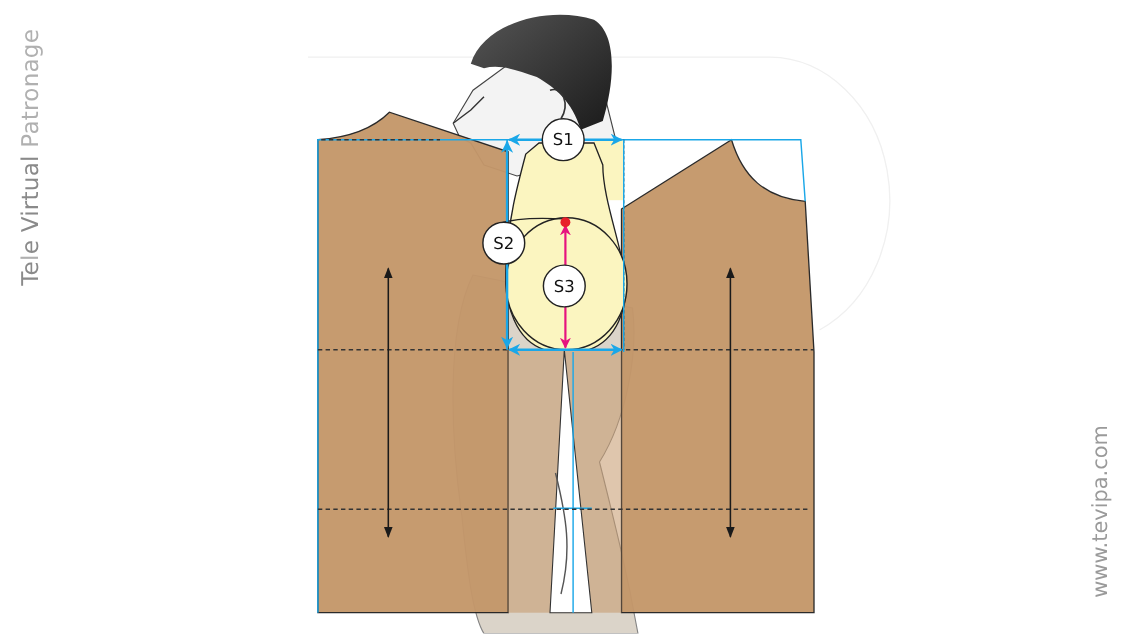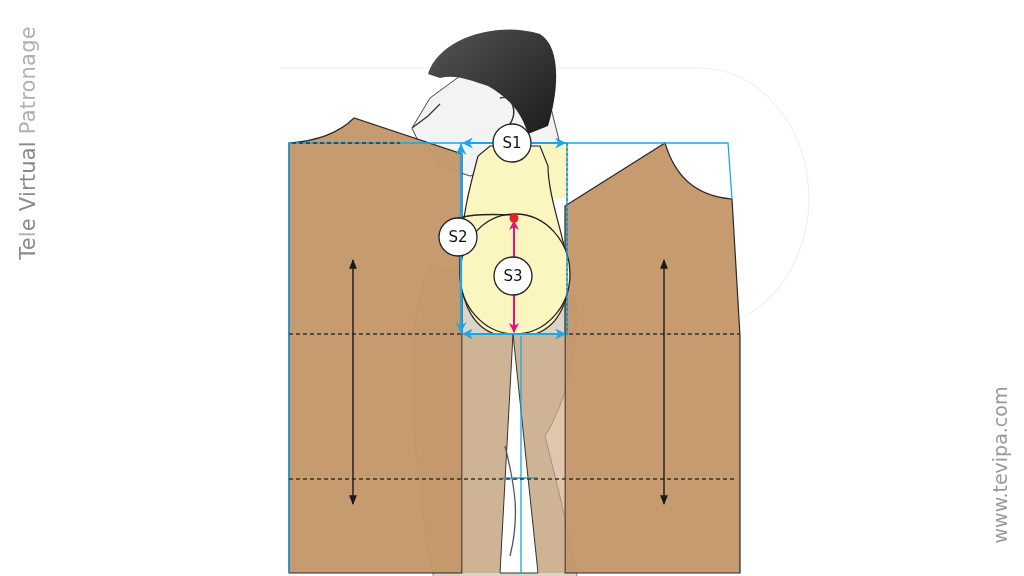--- a/index.html
+++ b/index.html
@@ -1,17 +1,17 @@
 <!DOCTYPE html>
 <html><head>
 <meta charset="utf-8">
 <style>
   html, body { margin: 0; padding: 0; background: #ffffff; }
   body { width: 1024px; height: 576px; position: relative; overflow: hidden; font-family: "DejaVu Sans", sans-serif; }
-  #stage { position: absolute; left: 0; top: 16px; width: 1024px; height: 460px; }
+  #stage { position: absolute; left: 0; top: 0; width: 1024px; height: 460px; }
   .brand-left {
     position: absolute; left: 2px; top: 8px; width: 52px; height: 270px;
     display: flex; align-items: center; justify-content: center;
   }
   .brand-left .inner {
     transform: rotate(-90deg); white-space: nowrap;
     font-family: "DejaVu Sans", sans-serif; font-size: 21px; color: #8a8a8a; letter-spacing: 0.2px;
   }
   .brand-left .muted { color: #b0b0b0; }
   .brand-right {

